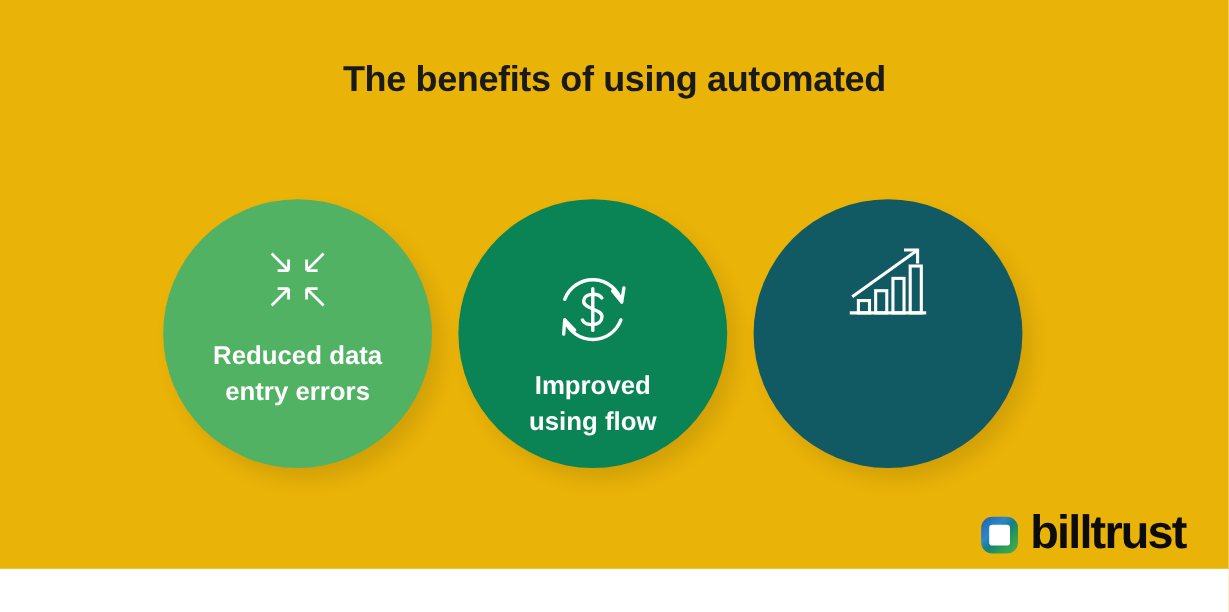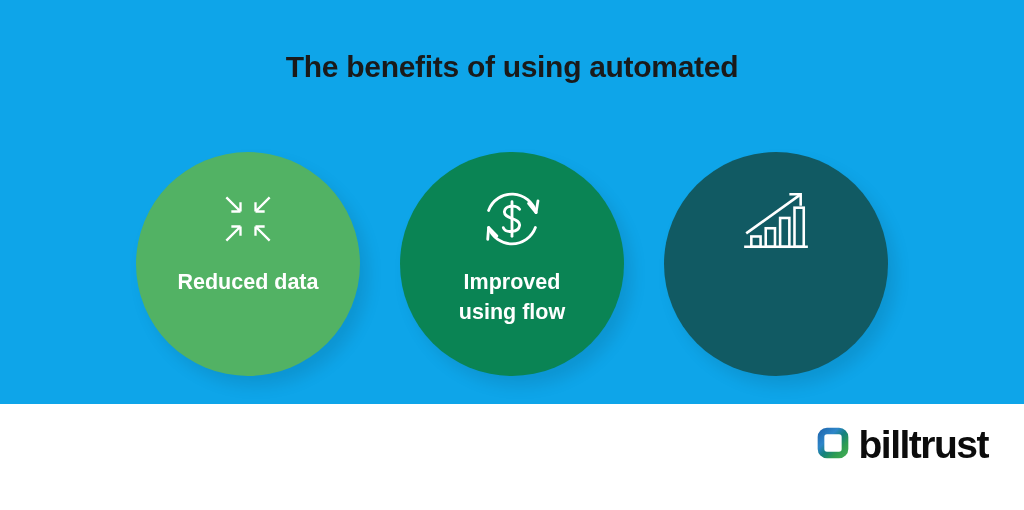--- a/index.html
+++ b/index.html
@@ -3,37 +3,37 @@
 <meta charset="utf-8">
 <style>
   html, body { margin: 0; padding: 0; }
   body {
     width: 1024px; height: 510px;
     font-family: "Liberation Sans", sans-serif;
     overflow: hidden;
   }
   .canvas {
     position: relative;
-    width: 1024px; height: 404px;
-    background: #0ea5e9;
+    width: 1024px; height: 474px;
+    background: #eab308;
   }
   .title {
     position: absolute;
     top: 48px; left: 0; width: 1024px;
     text-align: center;
     font-size: 30px; line-height: 37px;
     font-weight: bold;
     letter-spacing: -0.3px;
     color: #1a1a1a;
   }
   .circles-row {
     position: absolute;
-    top: 152px; left: 136px;
+    top: 166px; left: 136px;
     display: flex;
-    gap: 40px;
+    gap: 22px;
   }
   .benefit-circle {
     width: 224px; height: 224px;
     border-radius: 50%;
     box-shadow: 8px 10px 16px rgba(0,0,0,0.10);
     display: flex;
     flex-direction: column;
     align-items: center;
   }
   .icon-box {
@@ -49,21 +49,21 @@
     text-align: center;
     font-size: 21.5px;
     line-height: 30px;
     font-weight: bold;
     color: #ffffff;
   }
   .logo {
     position: absolute;
     right: 36px; top: 423px;
     display: flex;
-    align-items: center;
+    align-items: flex-end;
     gap: 10px;
   }
   .logo-wordmark {
     font-size: 39px;
     font-weight: bold;
     letter-spacing: -1.5px;
     color: #0c0c0c;
   }
   .ic-stroke { fill: none; stroke: #ffffff; stroke-width: 2.8; }
   .ic-round  { stroke-linecap: round; stroke-linejoin: round; }
@@ -85,24 +85,25 @@
           <g class="ic-stroke">
             <path d="M10 6 L27 23 M27 23 V12 M27 23 H16"></path>
             <path d="M62 6 L45 23 M45 23 V12 M45 23 H56"></path>
             <path d="M10 58 L27 41 M27 41 V52 M27 41 H16"></path>
             <path d="M62 58 L45 41 M45 41 V52 M45 41 H56"></path>
           </g>
         </svg>
       </div>
       <div class="benefit-label">
         <div>Reduced data</div>
+        <div>entry errors</div>
       </div>
     </div>
 
-    <div class="benefit-circle" style="background-color: rgb(10, 132, 84);">
+    <div class="benefit-circle" style="background-color: rgb(10, 132, 84); justify-content: center;">
       <div class="icon-box">
         <svg width="78" height="78" viewBox="0 0 72 72">
           <g class="ic-stroke ic-round" style="stroke-width:2.6;">
             <path d="M36 20 V52"></path>
             <path d="M43 27 C40 23, 30 23, 29 29 C28 36, 44 35, 43 42 C42 49, 30 49, 28 44"></path>
             <path d="M14.4 28.1 A23 23 0 0 1 58.2 30.1"></path>
             <g transform="translate(58.2,30.1) rotate(75)">
               <path d="M-10 -4.5 L0 0 L-10 4.5"></path>
             </g>
             <path d="M57.6 43.9 A23 23 0 0 1 14.4 43.9"></path>

